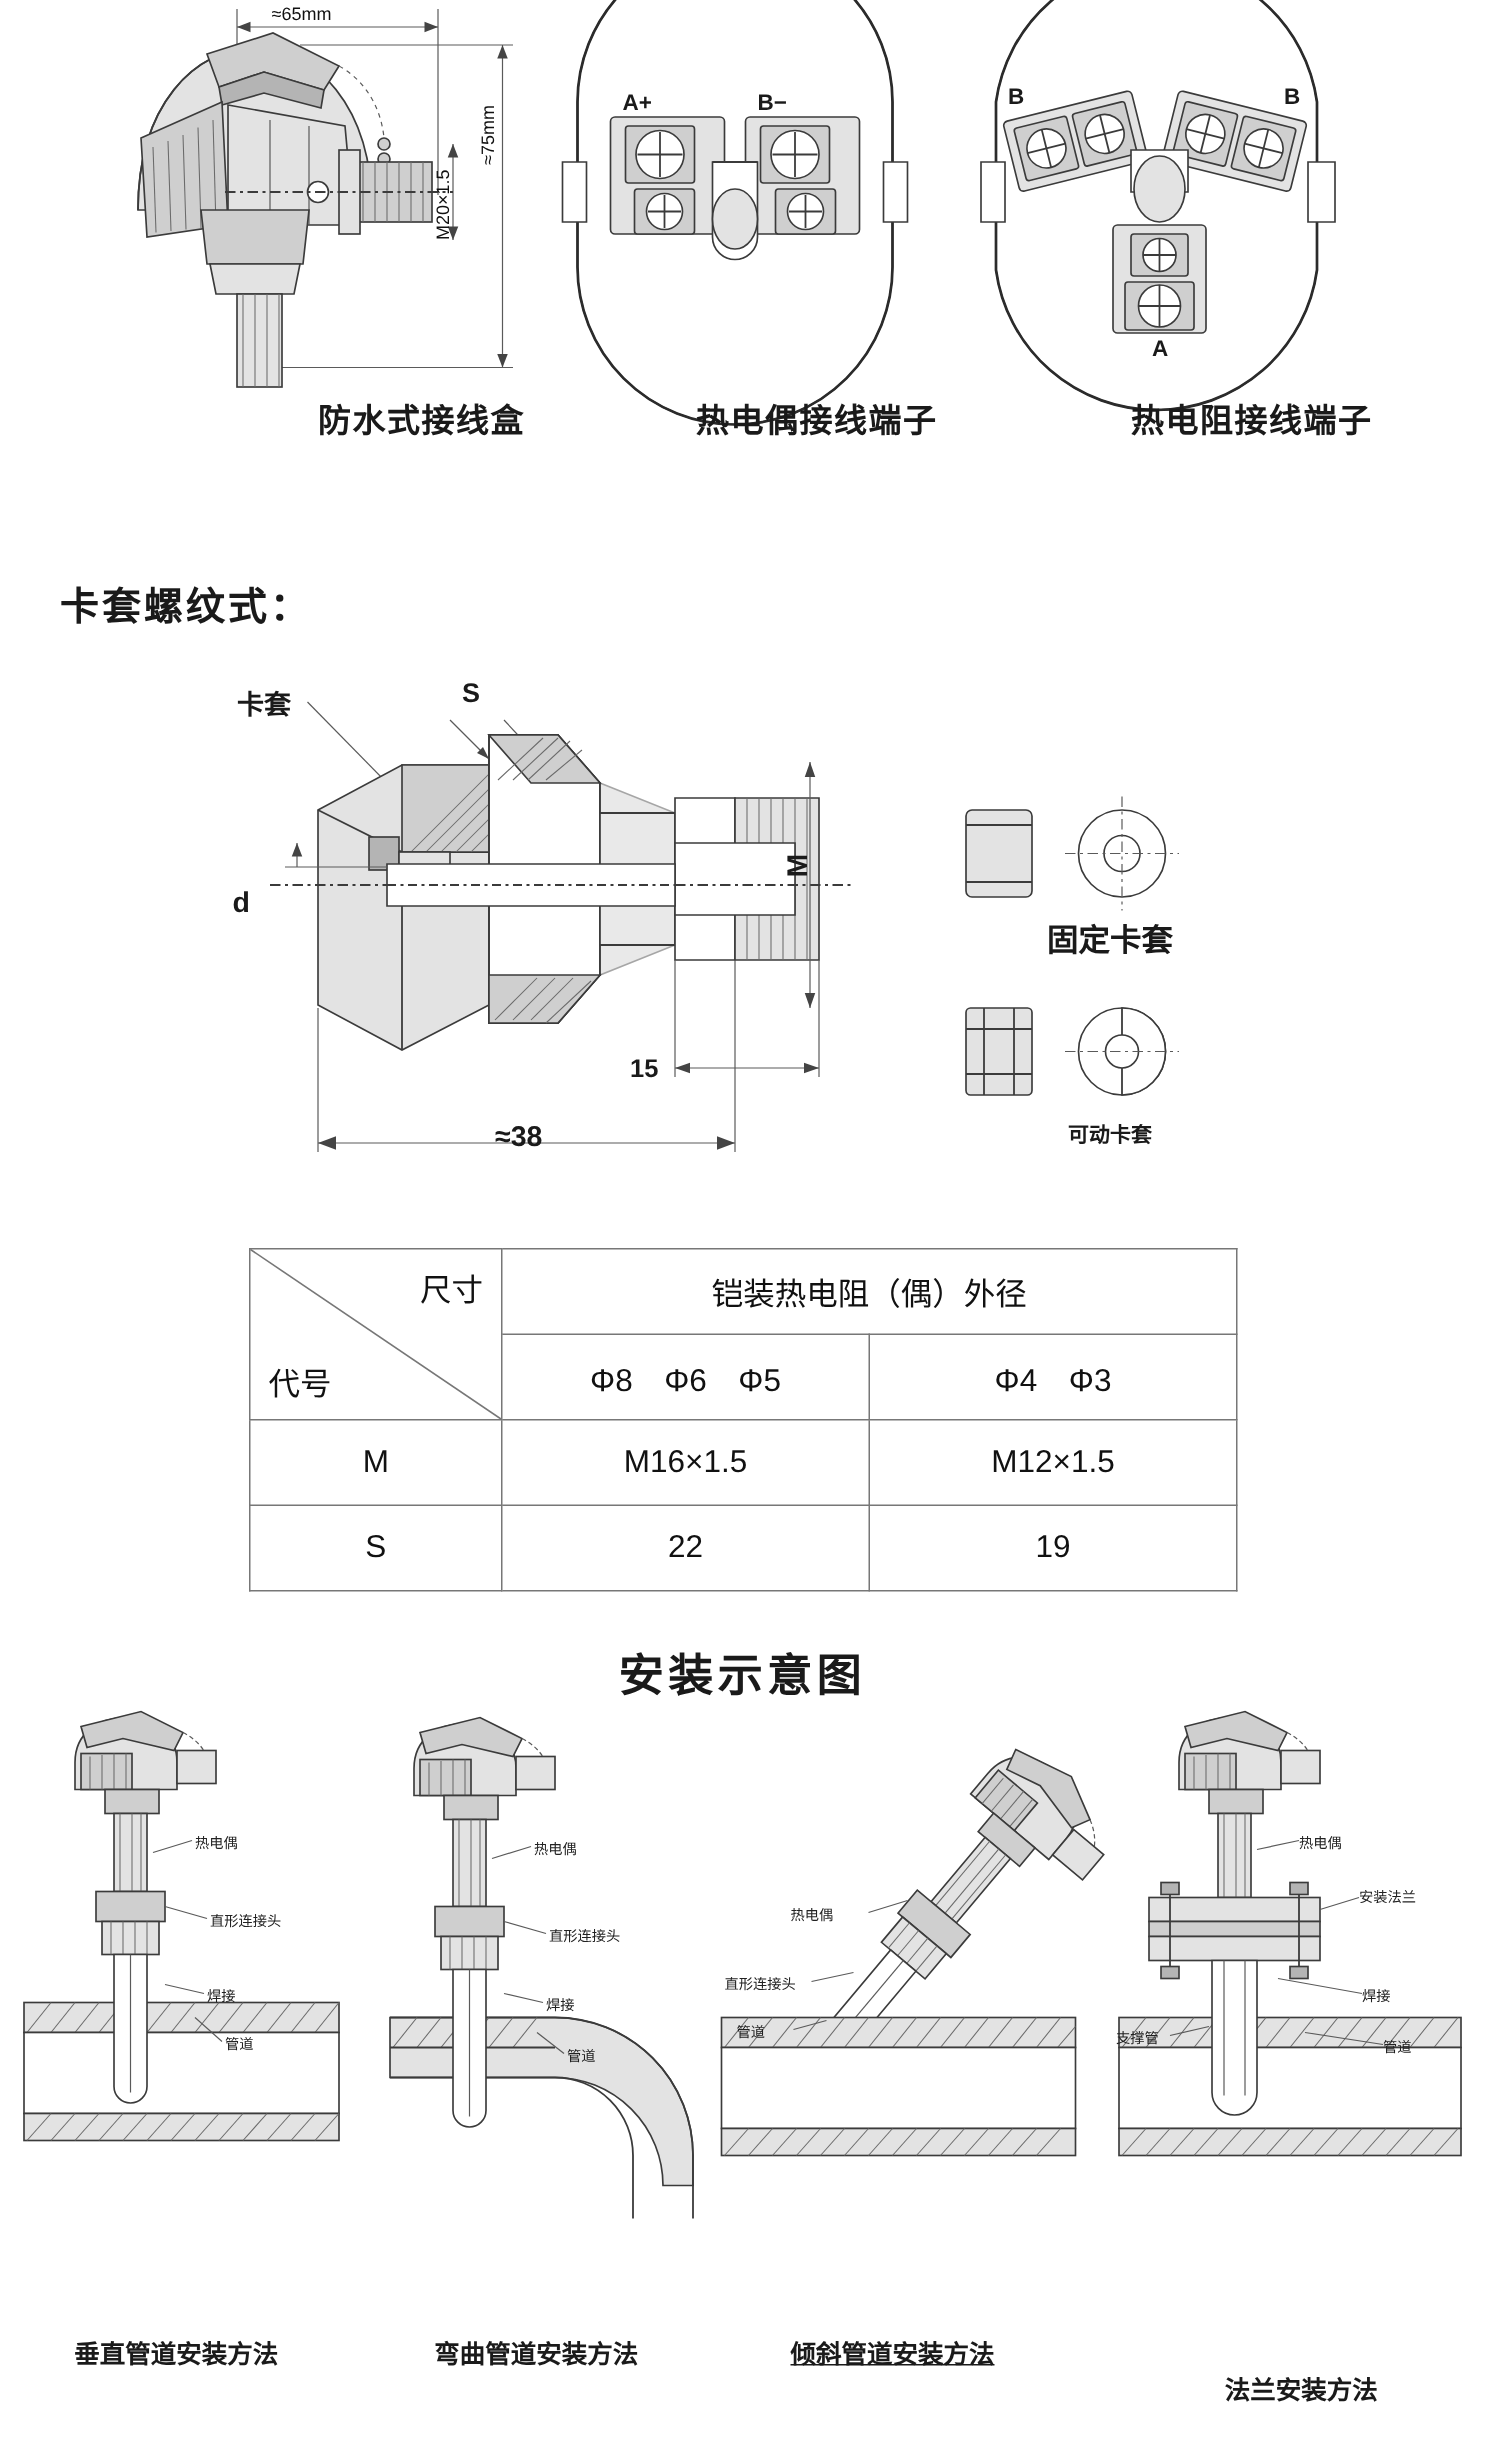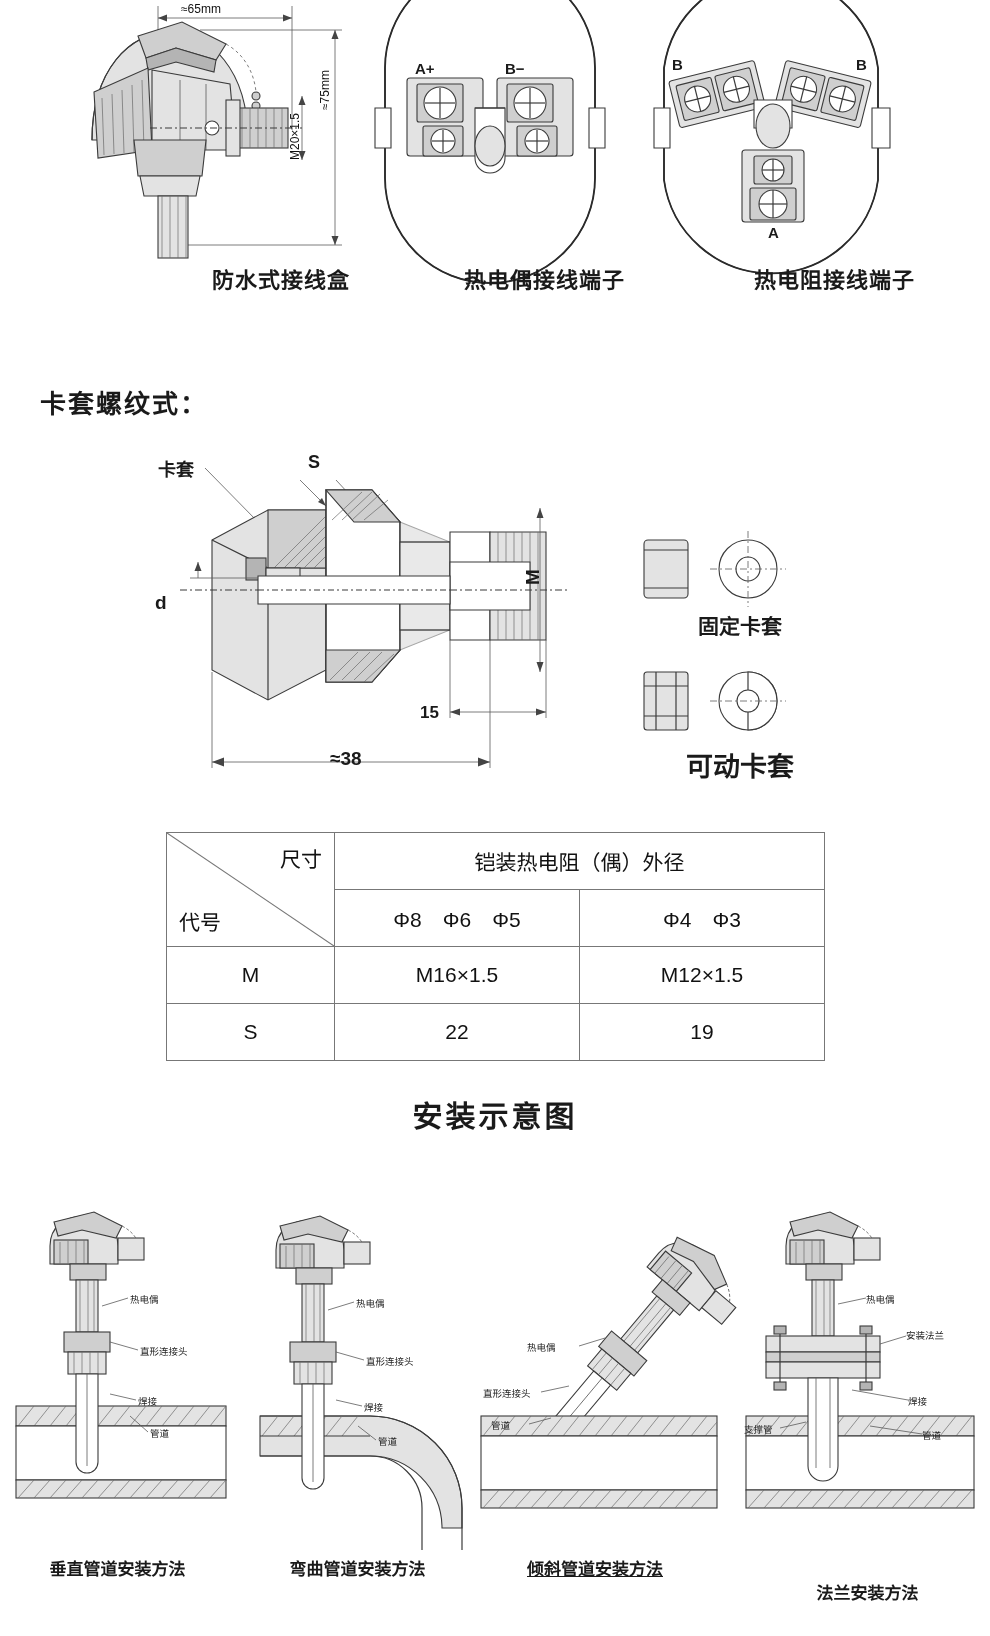--- a/index.html
+++ b/index.html
@@ -72,21 +72,21 @@
   #ferrule { left: 150px; top: 450px; width: 430px; height: 340px; }
   #ferrule-icons { left: 630px; top: 520px; width: 230px; height: 270px; }
 
   .lbl-kt { left: 158px; top: 455px; font-size: 18px; font-weight: bold;}
   .lbl-S  { left: 308px; top: 452px; font-size: 18px; font-weight: bold;}
   .lbl-d  { left: 155px; top: 592px; font-size: 19px; font-weight: bold; }
   .lbl-M  { left: 522px; top: 585px; font-size: 19px; font-weight: bold; }
   .lbl-15 { left: 420px; top: 703px; font-size: 17px; font-weight: bold;}
   .lbl-38 { left: 330px; top: 748px; font-size: 19px; font-weight: bold;}
   .cap-fix { left: 620px; top: 610px; width: 240px; font-size: 21px;}
-  .cap-mov { left: 620px; top: 745px; width: 240px; font-size: 27px;}
+  .cap-mov { left: 620px; top: 745px; width: 240px; font-size: 14px;}
 
   
   #spec-table {
     left: 166px; top: 832px;
     width: 658px;
     border-collapse: collapse;
     table-layout: fixed;
   }
   #spec-table td {
     border: 1px solid #777;
@@ -107,21 +107,21 @@
   .corner-b { position: absolute; left: 12px; bottom: 10px; font-size: 21px; text-align: right;}
   .hdr-top { font-size: 23px; }
 
   
   #install-title {
     left: 0; top: 1092px; width: 990px;
     text-align: center; font-size: 30px; font-weight: bold; letter-spacing: 3px;
   }
 
   
-  .inst { top: 1210px; height: 370px; text-decoration: underline; }
+  .inst { top: 1139px; height: 370px; text-decoration: underline; }
   #inst1 { left: 10px; width: 230px; }
   #inst2 { left: 250px; width: 230px; }
   #inst3 { left: 475px; width: 250px; }
   #inst4 { left: 740px; width: 240px; }
 
   .inst-cap { top: 1555px; font-size: 17px; font-weight: bold; text-align: center; }
   #inst-cap1 { left: 0px; width: 235px; }
   #inst-cap2 { left: 240px; width: 235px; }
   #inst-cap3 { left: 470px; width: 250px; text-decoration: underline; }
   #inst-cap4 { left: 740px; width: 255px; margin-top: 24px; }

